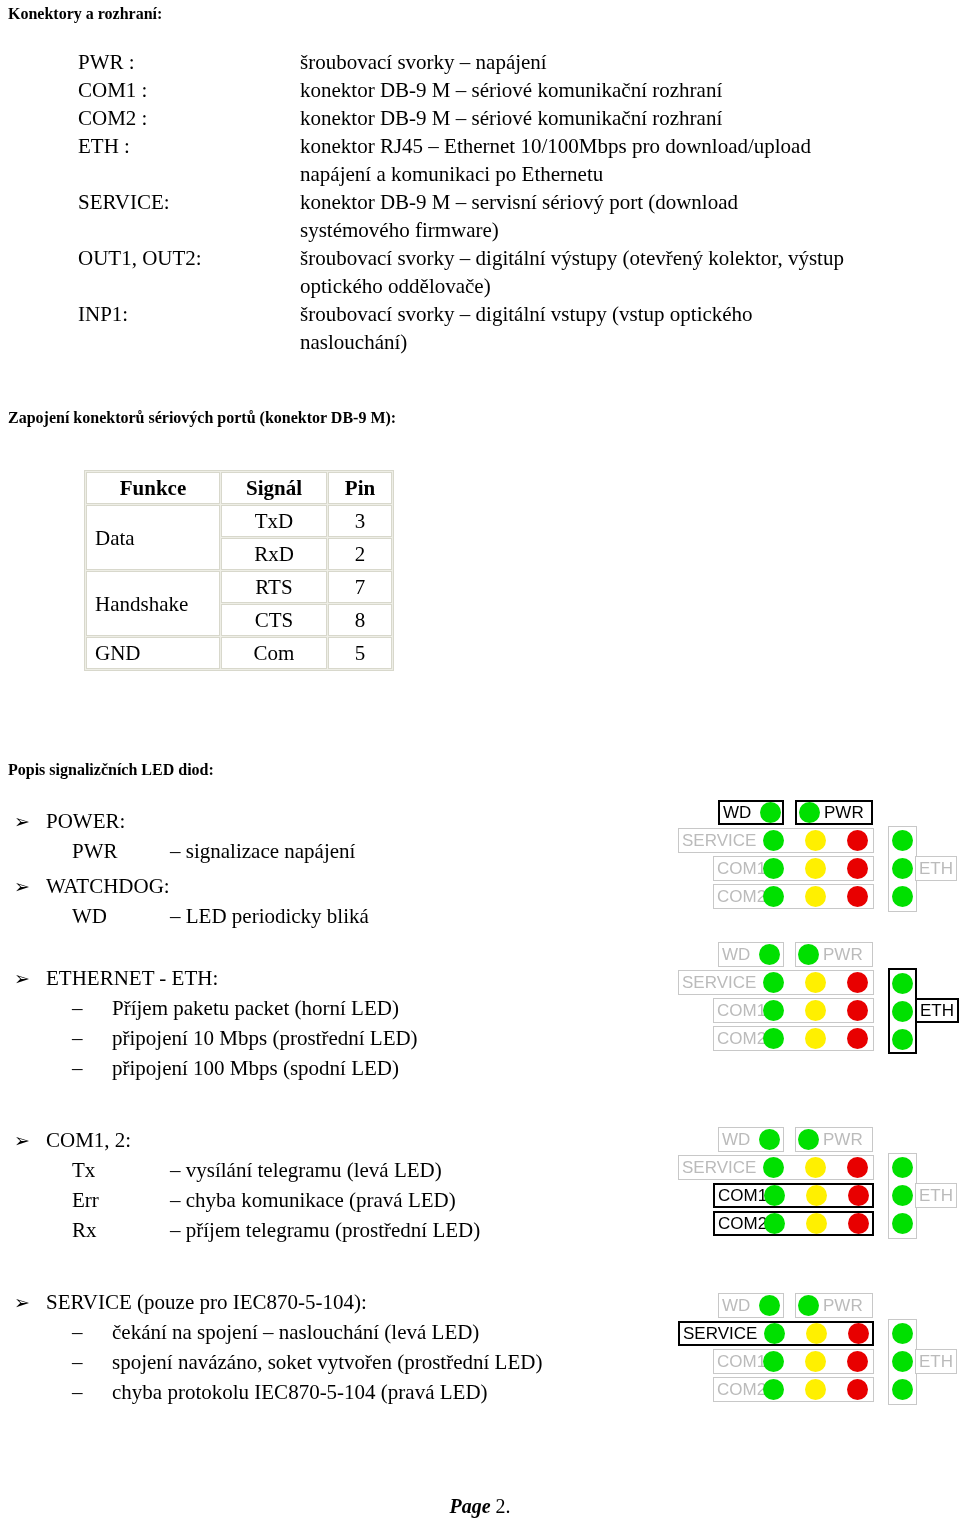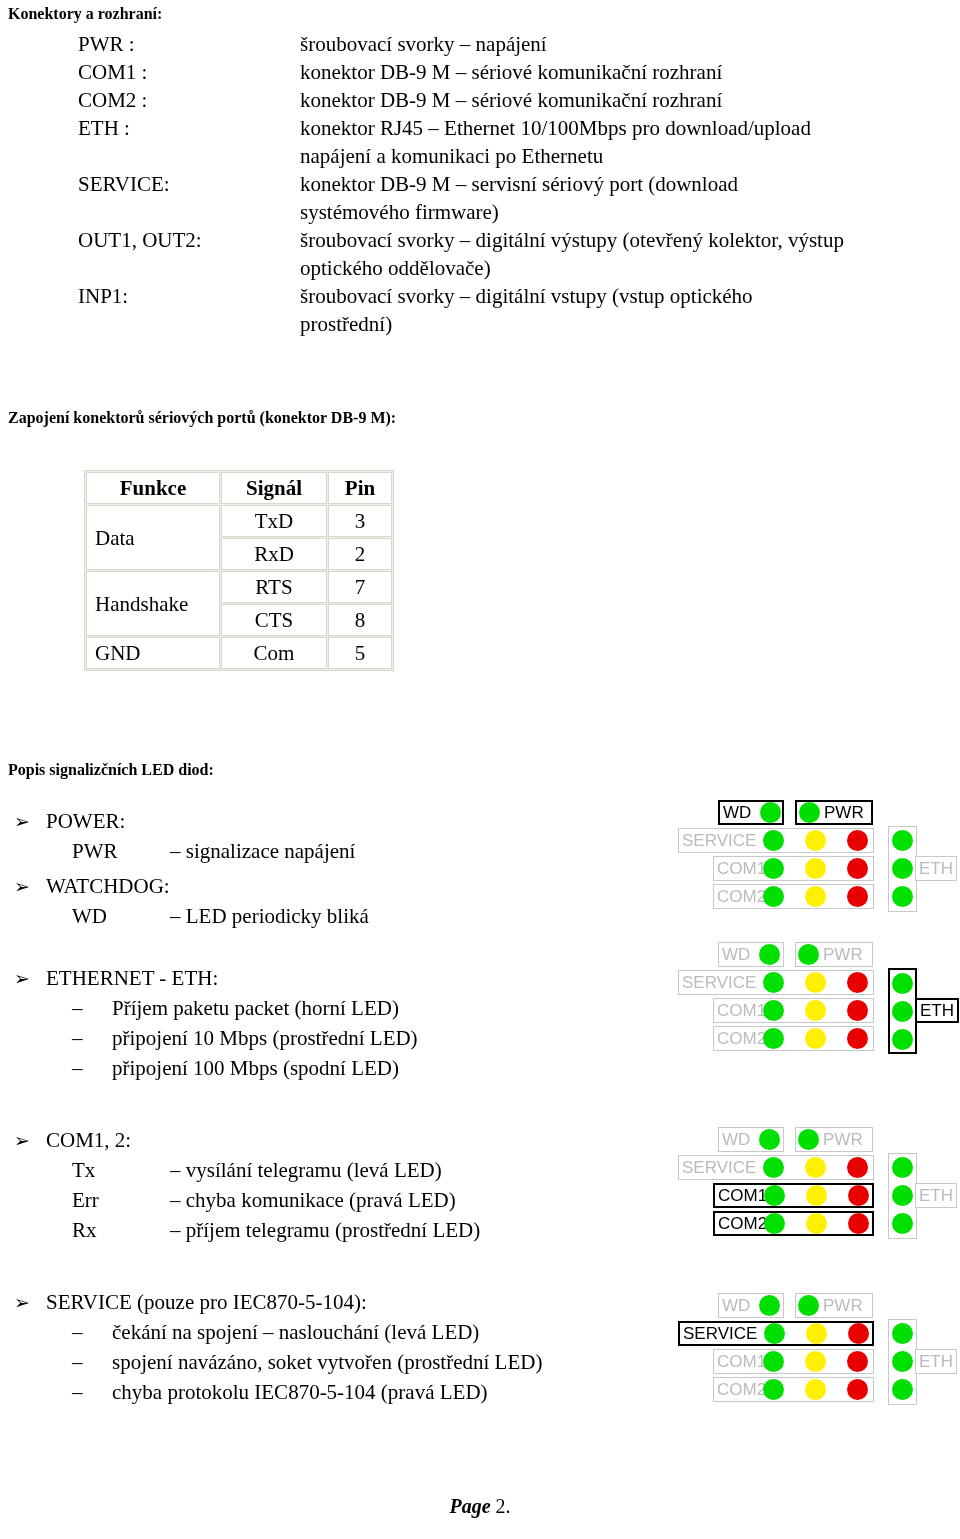--- a/index.html
+++ b/index.html
@@ -31,21 +31,21 @@
     width: 960px;
   }
   #connectors-heading {
     position: absolute;
     left: 8px;
     top: 0;
   }
   #connector-list {
     position: absolute;
     left: 0;
-    top: 24px;
+    top: 42px;
     width: 960px;
   }
   .conn-row {
     position: relative;
     display: block;
     min-height: 28px;
   }
   .conn-term {
     position: absolute;
     left: 78px;
@@ -289,21 +289,21 @@
 
     <div class="conn-row two-line">
       <span class="conn-term">OUT1, OUT2:</span>
       <span class="conn-desc">šroubovací svorky – digitální výstupy (otevřený kolektor, výstup</span>
       <span class="conn-desc2">optického oddělovače)</span>
     </div>
 
     <div class="conn-row two-line">
       <span class="conn-term">INP1:</span>
       <span class="conn-desc">šroubovací svorky – digitální vstupy (vstup optického</span>
-      <span class="conn-desc2">prostřední)</span>
+      <span class="conn-desc2">naslouchání)</span>
     </div>
 
   </div>
 </div>
 
 <div id="pinout-heading" class="section-heading">Zapojení konektorů sériových portů (konektor DB-9 M):</div>
 
 <table id="pinout-table">
   <thead>
     <tr>

